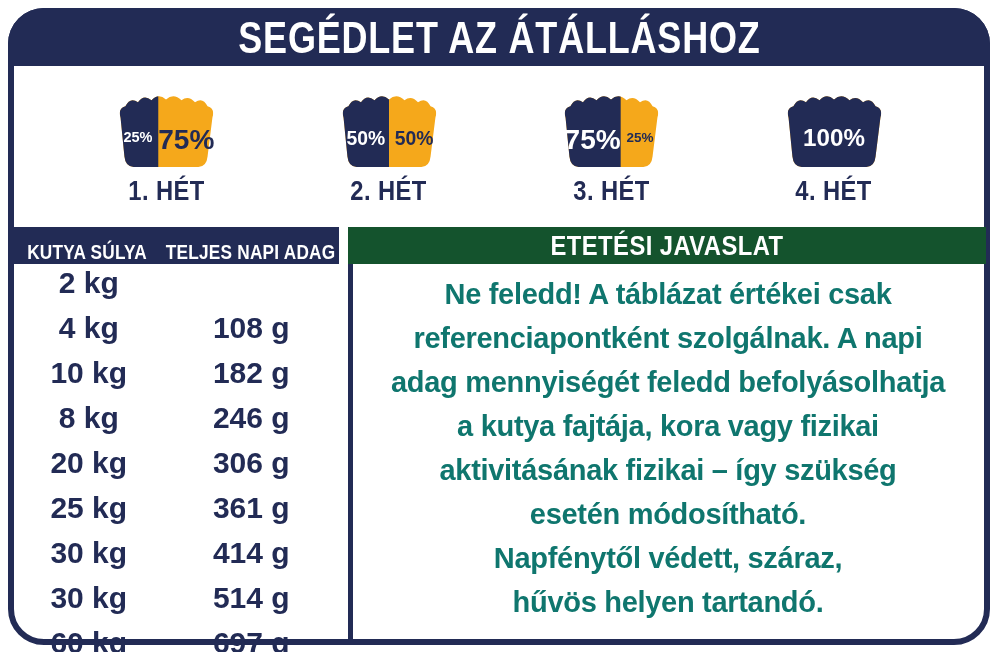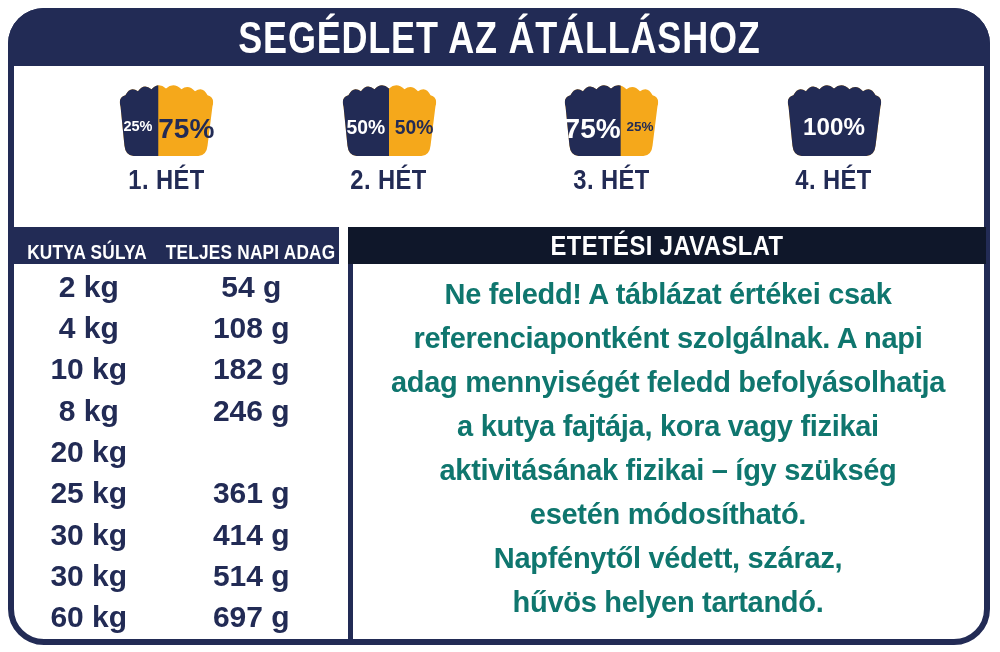--- a/index.html
+++ b/index.html
@@ -16,21 +16,21 @@
     position:absolute; left:8px; top:8px; width:982px; height:58px;
     background:#222b55; border-radius:36px 36px 0 0;
     display:flex; align-items:center; justify-content:center;
   }
   .title-text {
     color:#ffffff; font-weight:bold; font-size:45px; line-height:1;
     letter-spacing:1px; white-space:nowrap; transform:scaleX(0.8);
   }
 
   .bowls-row {
-    position:absolute; left:55px; top:70px; width:890px; height:128px;
+    position:absolute; left:55px; top:81px; width:890px; height:128px;
     display:flex;
     justify-content:space-between;
   }
   .bowl-col { flex:1; display:flex; flex-direction:column; align-items:center; }
   .bowl-svg { width:116px; height:89px; display:block; }
   .week-label {
     margin-top:6px; color:#222b55; font-weight:bold; font-size:27px;
     white-space:nowrap; transform:scaleX(0.88); letter-spacing:0.5px;
   }
 
@@ -43,30 +43,30 @@
   .left-head-band .hcell.g { width:54%; }
   .left-head-band span {
     color:#ffffff; font-weight:bold; font-size:21px; white-space:nowrap;
     transform:scaleX(0.82); letter-spacing:0.3px;
   }
 
   .divider { position:absolute; left:348px; top:227px; width:5px; height:412px; background:#222b55; }
 
   .right-head-band {
     position:absolute; left:348px; top:227px; width:638px; height:37px;
-    background:#0f172a; display:flex; align-items:center; justify-content:center;
+    background:#14532d; display:flex; align-items:center; justify-content:center;
   }
   .right-head-band span {
     color:#ffffff; font-weight:bold; font-size:28px; white-space:nowrap;
     transform:scaleX(0.85); letter-spacing:0.5px;
   }
 
   .table-body {
     position:absolute; left:14px; top:266px; width:325px; height:372px;
-    display:flex; flex-direction:column; justify-content:space-around;
+    display:flex; flex-direction:column; justify-content:space-around;gap:11px;
   }
   .trow { display:flex; align-items:center; }
   .trow .cell {
     color:#222b55; font-weight:bold; font-size:30px; text-align:center;
     white-space:nowrap;
   }
   .trow .cell.w { width:46%; }
   .trow .cell.g { width:54%; }
 
   .advice {
@@ -170,36 +170,36 @@
 
   <div class="divider"></div>
 
   <div class="right-head-band">
     <span>ETETÉSI JAVASLAT</span>
   </div>
 
   <div class="table-body">
     <div class="trow">
       <span class="cell w">2 kg</span>
-      <span class="cell g">54 g</span>
     </div>
     <div class="trow">
       <span class="cell w">4 kg</span>
       <span class="cell g">108 g</span>
     </div>
     <div class="trow">
       <span class="cell w">10 kg</span>
       <span class="cell g">182 g</span>
     </div>
     <div class="trow">
       <span class="cell w">8 kg</span>
       <span class="cell g">246 g</span>
     </div>
     <div class="trow">
       <span class="cell w">20 kg</span>
+      <span class="cell g">306 g</span>
     </div>
     <div class="trow">
       <span class="cell w">25 kg</span>
       <span class="cell g">361 g</span>
     </div>
     <div class="trow">
       <span class="cell w">30 kg</span>
       <span class="cell g">414 g</span>
     </div>
     <div class="trow">

